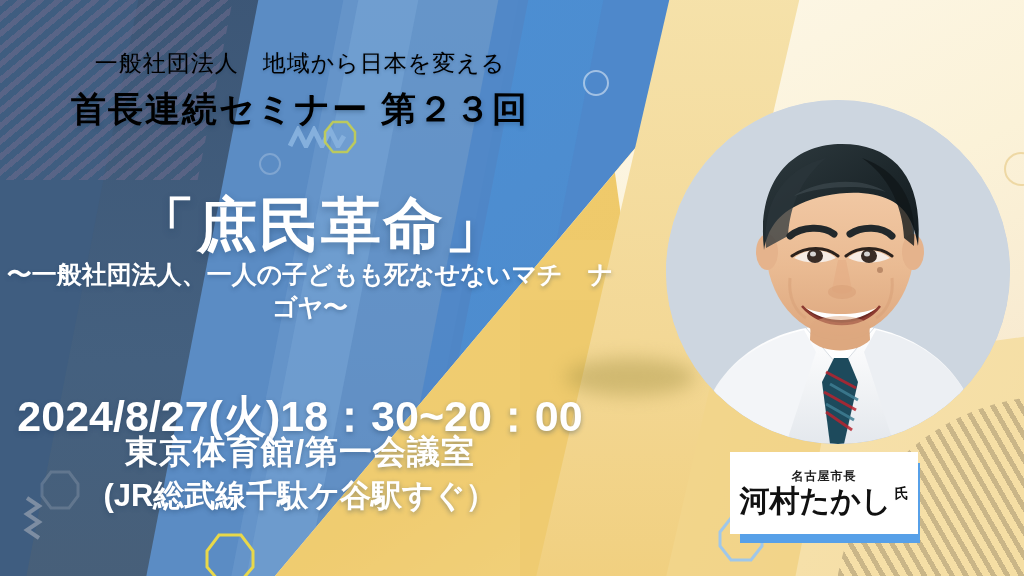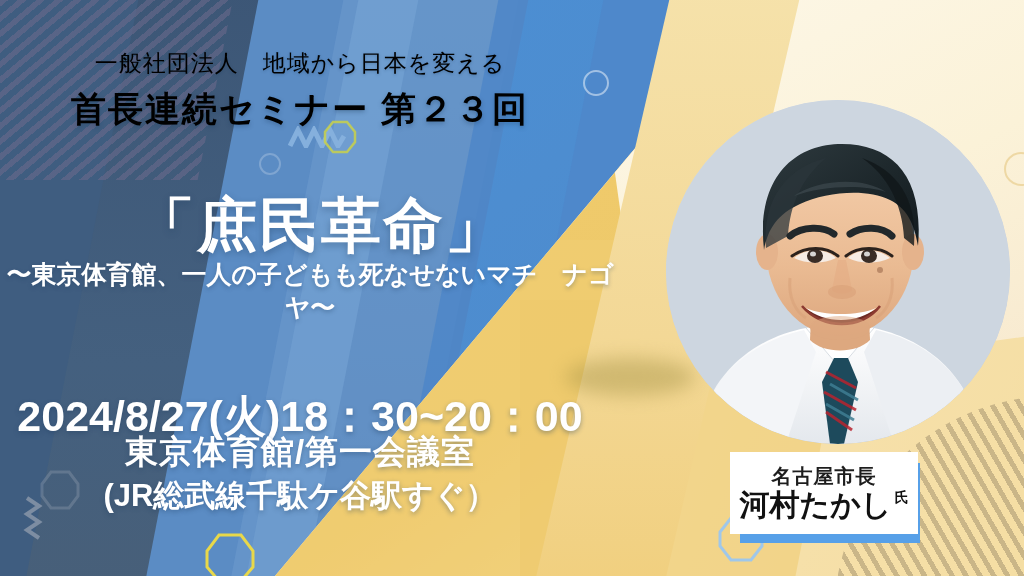--- a/index.html
+++ b/index.html
@@ -137,21 +137,21 @@
   
   .name-shadow{
     position:absolute;left:740px;top:463px;width:180px;height:80px;
     background:#57a0e8;
   }
   .name-card{
     position:absolute;left:730px;top:452px;width:188px;height:82px;
     background:#ffffff;
     display:flex;flex-direction:column;align-items:center;justify-content:center;
   }
-  .name-role{color:#1d1d1d;font-size:20px;font-weight:600;letter-spacing:1px;line-height:1;margin-bottom:4px;}
+  .name-role{color:#1d1d1d;font-size:12px;font-weight:600;letter-spacing:1px;line-height:1;margin-bottom:4px;}
   .name-line{display:flex;align-items:flex-start;color:#111;line-height:1;}
   .name-person{font-size:30px;font-weight:700;letter-spacing:0px;}
   .name-honor{font-size:14px;font-weight:600;margin-left:3px;padding-bottom:2px;}
 
   
   .hexo{position:absolute;}
 </style>
 </head>
 <body>
 
@@ -291,21 +291,21 @@
         <ellipse cx="214" cy="170" rx="3" ry="3" fill="#9c6a4c" opacity=".6"></ellipse>
 
         <ellipse cx="174" cy="228" rx="30" ry="12" fill="#dda87f" opacity=".5"></ellipse>
       </g>
     </svg>
   </div>
 
   <div class="headline">一般社団法人　地域から日本を変える</div>
   <div class="headline2">首長連続セミナー 第２３回</div>
   <div class="title-main">「庶民革命」</div>
-  <div class="title-sub">〜東京体育館、一人の子どもも死なせないマチ　ナゴヤ〜</div>
+  <div class="title-sub">〜一般社団法人、一人の子どもも死なせないマチ　ナゴヤ〜</div>
   <div class="info info-1">2024/8/27(火)18：30~20：00</div>
   <div class="info info-3">(JR総武線千駄ケ谷駅すぐ）</div>
   <div class="info info-2">東京体育館/第一会議室</div>
 
   <div class="name-shadow"></div>
   <div class="name-card">
     <div class="name-role">名古屋市長</div>
     <div class="name-line">
       <span class="name-person">河村たかし</span>
       <span class="name-honor">氏</span>

